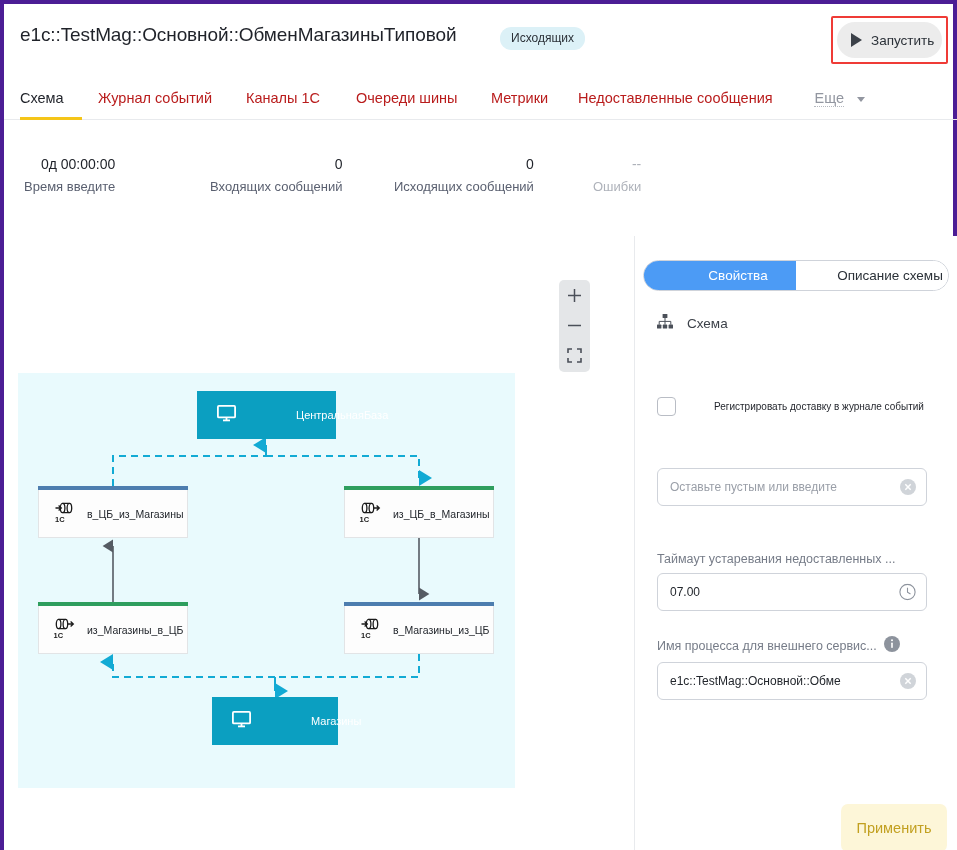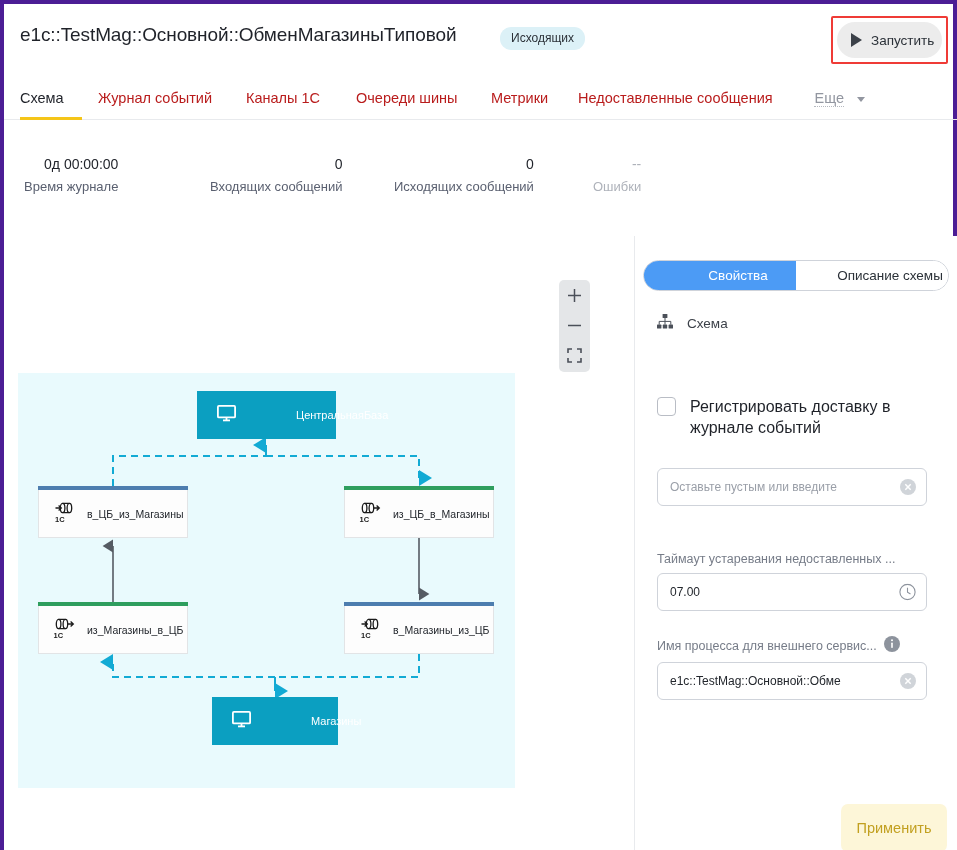--- a/index.html
+++ b/index.html
@@ -179,21 +179,21 @@
     position: absolute; left: 22px; top: 160px;
     width: 280px;
     display: flex; gap: 14px; align-items: flex-start;
   }
   .cbox {
     width: 19px; height: 19px; flex: 0 0 auto;
     border: 1px solid #b9bdc5; border-radius: 4px;
     background: #fff; cursor: pointer; margin-top: 1px;
   }
   .checkrow .ctext {
-    font-size: 16px; color: #1f2229; line-height: 21px;
+    font-size: 10px; color: #1f2229; line-height: 21px; margin-left: 24px;
   }
 
   .field { position: absolute; left: 22px; width: 270px; }
   .field .flabel {
     font-size: 12.5px; color: #767c88;
     white-space: nowrap; overflow: hidden;
     margin-bottom: 7px;
     display: flex; align-items: center; gap: 7px;
   }
   .field .fbox {
@@ -249,21 +249,21 @@
     <div class="tab" style="left:574px;width:224px">Недоставленные сообщения</div>
     <div class="tab-more">
       <span class="lbl">Еще</span>
       <span class="chev"></span>
     </div>
   </div>
 
   <div class="stats">
     <div class="stat" style="left:20px">
       <div class="val">0д 00:00:00</div>
-      <div class="lbl">Время журнале</div>
+      <div class="lbl">Время введите</div>
     </div>
     <div class="stat" style="left:206px">
       <div class="val">0</div>
       <div class="lbl">Входящих сообщений</div>
     </div>
     <div class="stat" style="left:390px">
       <div class="val">0</div>
       <div class="lbl">Исходящих сообщений</div>
     </div>
     <div class="stat muted" style="left:589px">

